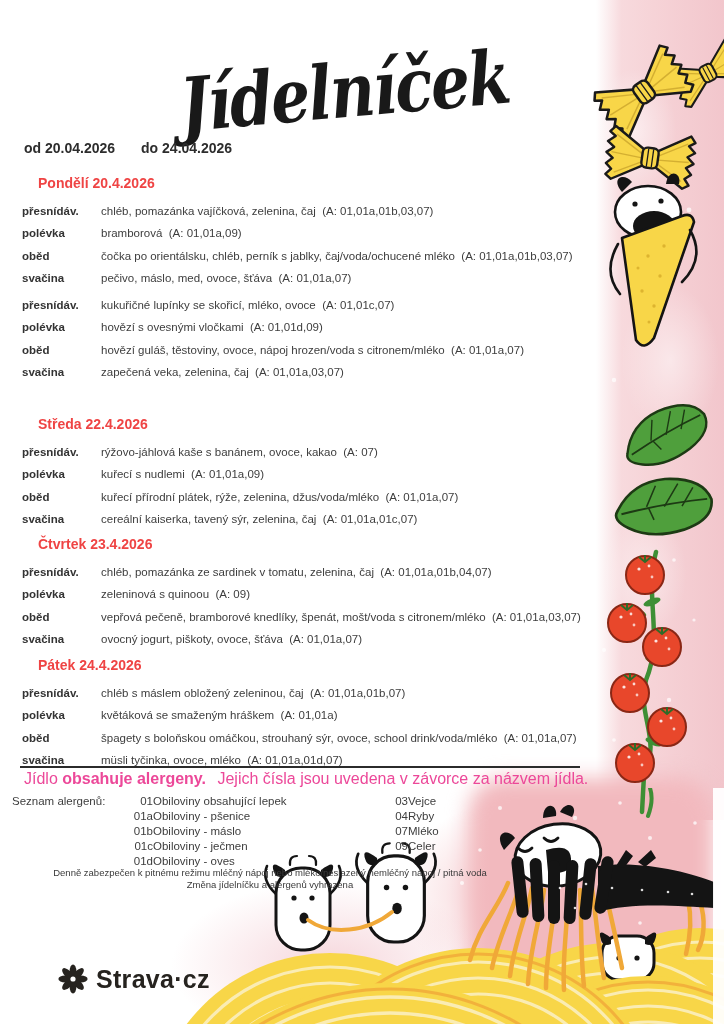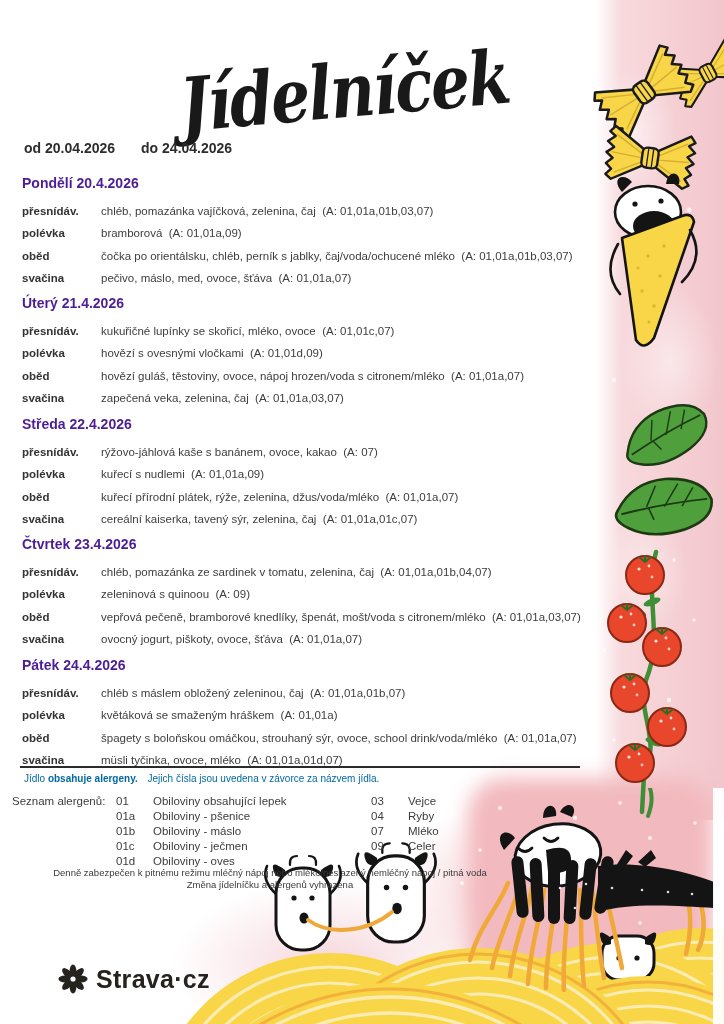--- a/index.html
+++ b/index.html
@@ -32,36 +32,36 @@
   
   .decor{position:absolute;z-index:1;}
   .txt{position:absolute;z-index:2;}
   
   .title-svg{left:145px;top:15px;width:400px;height:150px;}
   .date-line{left:24px;top:140px;font-size:14px;font-weight:bold;color:#2d2d2d;}
   .date-line .to{margin-left:26px;}
   
   .menu-days{left:22px;top:0;width:650px;height:1px;}
   .day{position:absolute;left:0;width:650px;}
-  .day h2{margin:0 0 8px 0;font-size:14px;line-height:18px;font-weight:bold;color:#4c1d95;}
+  .day h2{margin:0 0 8px 16px;font-size:14px;line-height:18px;font-weight:bold;color:#ef4444;}
   .mrow{display:flex;line-height:22.4px;font-size:11.5px;}
   .mlabel{width:79px;flex:none;font-weight:bold;color:#333;}
   .mtext{white-space:pre;color:#3d3d3d;}
   
   .divider{left:20px;top:766px;width:560px;height:2px;background:#2b2b2b;}
-  .notice{left:24px;top:771px;font-size:10px;line-height:16px;color:#0369a1;text-align:right;}
+  .notice{left:24px;top:771px;font-size:16px;line-height:16px;color:#ec4899;text-align:right;}
   .notice .b{font-weight:bold;}
   .notice .rest{margin-left:7px;}
   .al-wrap{left:12px;top:794px;width:600px;height:80px;font-size:11.5px;}
   .al-label{position:absolute;left:0;top:1px;}
   .al-col{position:absolute;top:0;}
   .al-col1{left:104px;}
   .al-col2{left:359px;}
   .al-row{display:flex;line-height:15.1px;}
-  .al-code{width:37px;flex:none;}
+  .al-code{width:37px;flex:none;text-align:right;}
   .notes{left:30px;top:867px;width:480px;text-align:center;font-size:9.5px;line-height:11.6px;color:#3a3a3a;}
   
   .logo{left:58px;top:964px;display:flex;align-items:center;gap:8px;}
   .logo-text{font-size:25px;font-weight:bold;color:#26231f;letter-spacing:.3px;}
   
   .right-decor{top:0;right:0;width:150px;height:830px;}
   .spaghetti{left:0;top:788px;width:724px;height:236px;}
 </style>
 </head>
 <body>
@@ -185,21 +185,20 @@
           <span class="mlabel">oběd</span>
           <span class="mtext">čočka po orientálsku, chléb, perník s jablky, čaj/voda/ochucené mléko  (A: 01,01a,01b,03,07)</span>
         </div>
       <div class="mrow">
           <span class="mlabel">svačina</span>
           <span class="mtext">pečivo, máslo, med, ovoce, šťáva  (A: 01,01a,07)</span>
         </div>
     </div>
 
     <div class="day" style="top:294px">
-      <h2>Úterý 21.4.2026</h2>
       <div class="mrow">
           <span class="mlabel">přesnídáv.</span>
           <span class="mtext">kukuřičné lupínky se skořicí, mléko, ovoce  (A: 01,01c,07)</span>
         </div>
       <div class="mrow">
           <span class="mlabel">polévka</span>
           <span class="mtext">hovězí s ovesnými vločkami  (A: 01,01d,09)</span>
         </div>
       <div class="mrow">
           <span class="mlabel">oběd</span>

